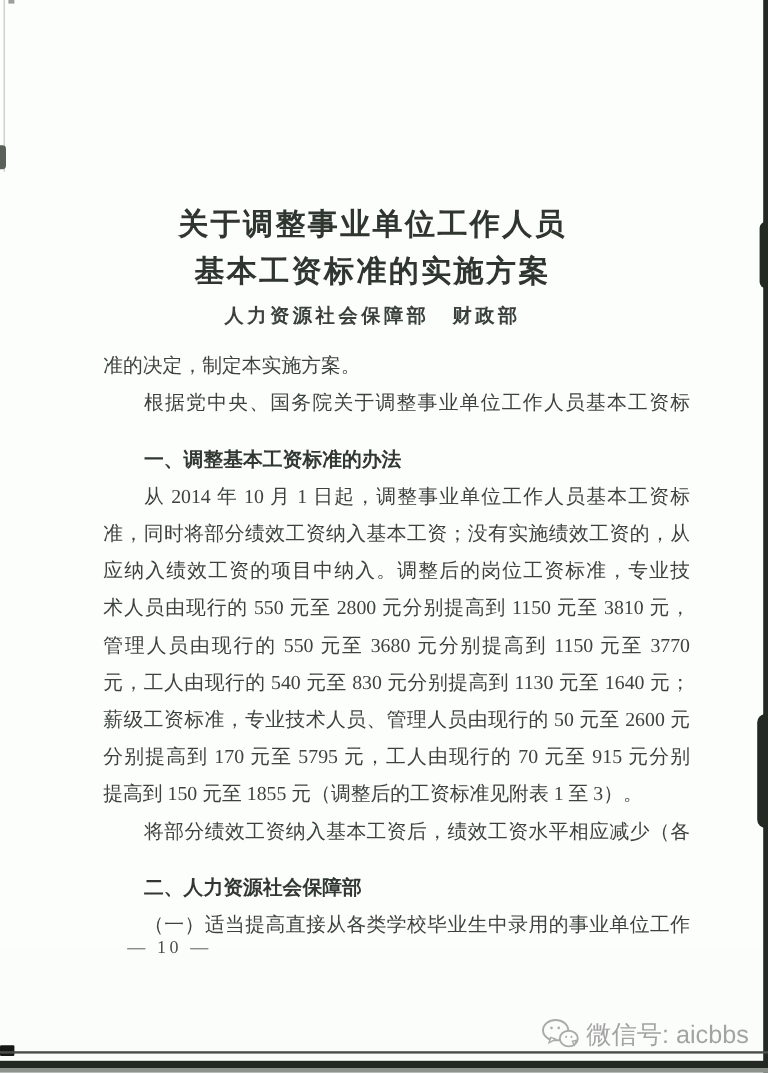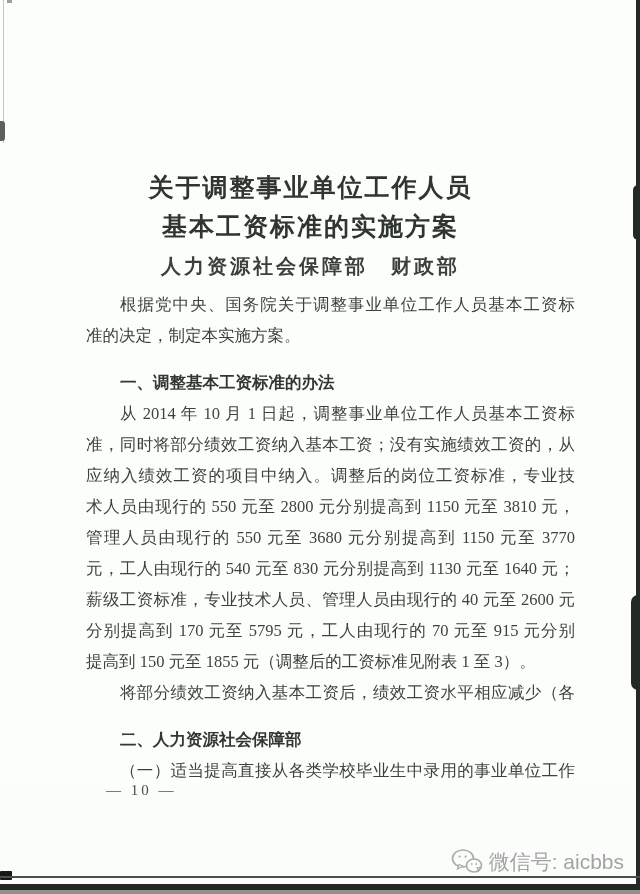--- a/index.html
+++ b/index.html
@@ -29,21 +29,21 @@
   }
   .title-line {
     font-size: 25px;
     font-weight: bold;
     letter-spacing: 2px;
     color: #2f362f;
     line-height: 39px;
   }
   .byline {
     margin-top: 7px;
-    font-size: 20px;
+    font-size: 16px;
     font-weight: bold;
     letter-spacing: 3px;
     color: #39413a;
   }
 
   
   .content {
     position: absolute;
     left: 86px;
     top: 289px;
@@ -162,30 +162,30 @@
 
 <div class="page">
 
   <div class="title-block">
     <div class="title-line">关于调整事业单位工作人员</div>
     <div class="title-line">基本工资标准的实施方案</div>
     <div class="byline">人力资源社会保障部　财政部</div>
   </div>
 
   <div class="content">
+    <div class="ln end">准的决定，制定本实施方案。</div>
     <div class="ln indent">根据党中央、国务院关于调整事业单位工作人员基本工资标</div>
-    <div class="ln end">准的决定，制定本实施方案。</div>
     <div class="ln head indent">一、调整基本工资标准的办法</div>
     <div class="ln indent">从 2014 年 10 月 1 日起，调整事业单位工作人员基本工资标</div>
     <div class="ln">准，同时将部分绩效工资纳入基本工资；没有实施绩效工资的，从</div>
     <div class="ln">应纳入绩效工资的项目中纳入。调整后的岗位工资标准，专业技</div>
     <div class="ln">术人员由现行的 550 元至 2800 元分别提高到 1150 元至 3810 元，</div>
     <div class="ln">管理人员由现行的 550 元至 3680 元分别提高到 1150 元至 3770</div>
     <div class="ln">元，工人由现行的 540 元至 830 元分别提高到 1130 元至 1640 元；</div>
-    <div class="ln">薪级工资标准，专业技术人员、管理人员由现行的 40 元至 2600 元</div>
+    <div class="ln">薪级工资标准，专业技术人员、管理人员由现行的 50 元至 2600 元</div>
     <div class="ln">分别提高到 170 元至 5795 元，工人由现行的 70 元至 915 元分别</div>
     <div class="ln end">提高到 150 元至 1855 元（调整后的工资标准见附表 1 至 3）。</div>
     <div class="ln indent">将部分绩效工资纳入基本工资后，绩效工资水平相应减少（各</div>
     <div class="ln head indent">二、人力资源社会保障部</div>
     <div class="ln indent">（一）适当提高直接从各类学校毕业生中录用的事业单位工作</div>
   </div>
 
   <div class="page-number">—  10  —</div>
 
   <div class="watermark">

